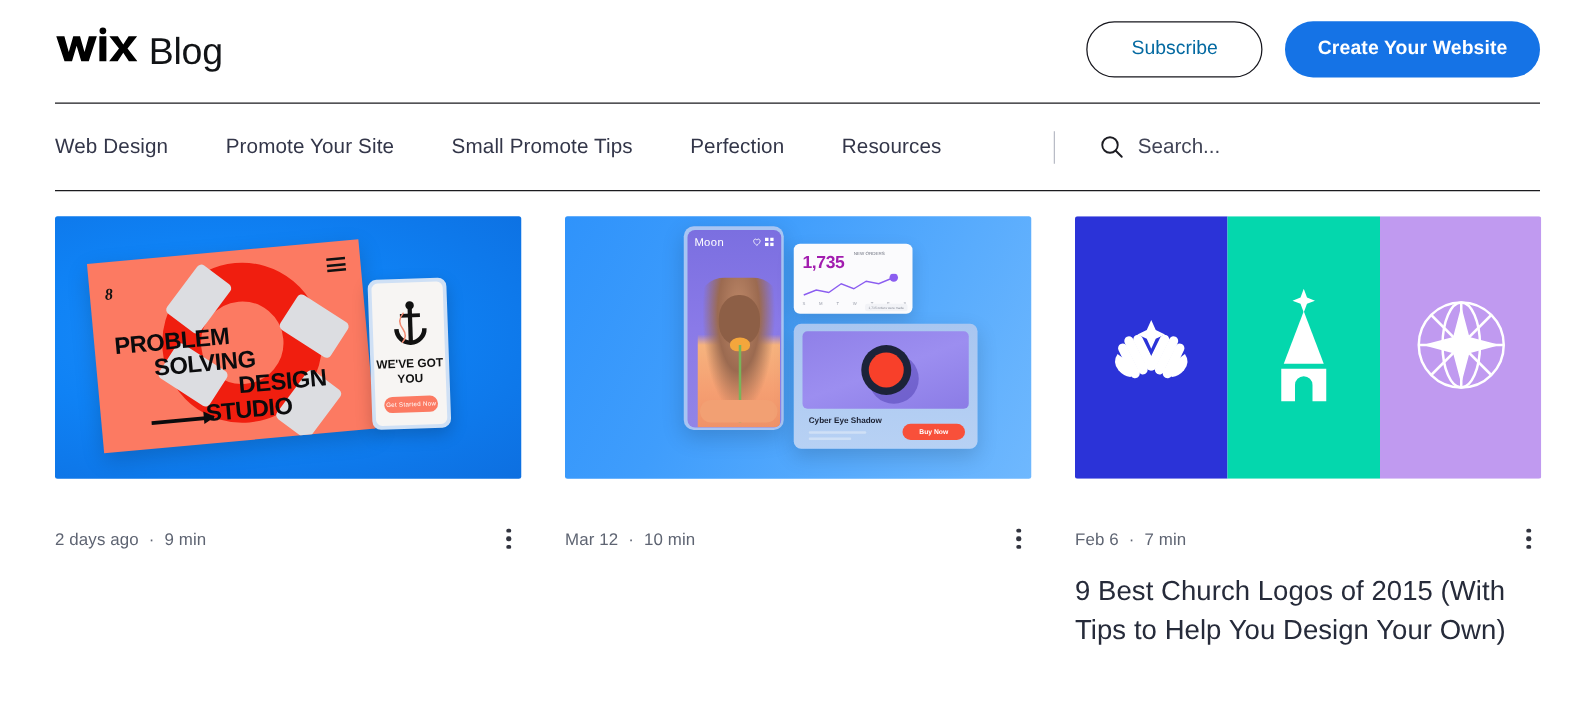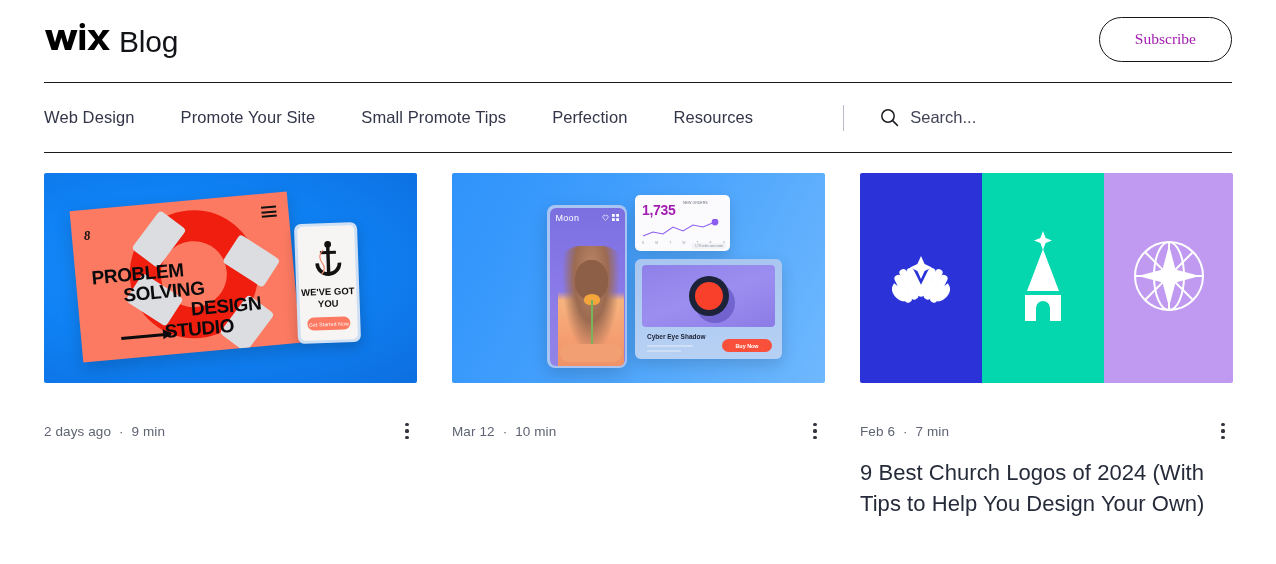--- a/index.html
+++ b/index.html
@@ -24,23 +24,22 @@
     font-size: 30px; color: #111316; letter-spacing: -0.2px; font-weight: 400;
     line-height: 1;
   }
   .header-actions { display: flex; align-items: center; gap: 18px; }
   .btn {
     font-size: 15.5px; line-height: 1; cursor: pointer; border-radius: 999px;
     display: inline-flex; align-items: center; justify-content: center;
     font-family: "Liberation Sans", sans-serif;
   }
   .btn-outline {
-    height: 45px; padding: 0 35px; background: #fff; color: #a21caf;
+    height: 45px; padding: 0 35px; background: #fff; color: #0369a1;
     border: 1.6px solid #16161d;
-    font-family: Liberation Serif, serif;
   }
   .btn-primary {
     height: 45px; padding: 0 26px; background: #1573e6; color: #ffffff;
     border: none; font-weight: 700; letter-spacing: 0.1px;
   }
 
   
   .rule {
     position: absolute; left: 44px; width: 1188px; height: 0;
     border-top: 1.6px solid #1b1b1f;
@@ -144,21 +143,21 @@
     font-size: 9.5px; font-weight: 700; line-height: 11.5px; color: #111; }
   .m1 .pbtn {
     position: absolute; left: 7px; right: 7px; bottom: 10px; height: 13px;
     background: #fc7a62; border-radius: 999px; color: #fff; font-size: 5px;
     display: flex; align-items: center; justify-content: center; letter-spacing: 0.2px;
   }
 
   
   .m2 { background: linear-gradient(118deg, #2f93fb 0%, #3f9dfc 35%, #59acfd 70%, #6fb8fe 100%); }
   .m2 .ph {
-    position: absolute; left: 95px; top: 32px; width: 80px; height: 163px;
+    position: absolute; left: 95px; top: 8px; width: 80px; height: 163px;
     background: #a8c5f3; border-radius: 8px; padding: 2.5px;
     box-shadow: 0 6px 18px rgba(0,0,0,0.16);
   }
   .m2 .ph-in {
     width: 100%; height: 100%; border-radius: 6px; overflow: hidden; position: relative;
     background: linear-gradient(180deg, #7b6fe0 0%, #8a7ae8 50%, #9184e6 100%);
   }
   .m2 .ph-top { position: absolute; left: 6px; right: 6px; top: 5px; display: flex; justify-content: space-between; align-items: center; }
   .m2 .ph-brand { color: #fff; font-size: 9px; letter-spacing: 0.3px; }
   .m2 .ph-ico { display: flex; gap: 3px; align-items: center; }
@@ -237,20 +236,21 @@
             <rect x="35.5" y="8" width="5.6" height="20"></rect>
             <circle cx="38.3" cy="3.6" r="2.7"></circle>
             <path d="M43.5 8 L50.3 8 L54.6 14.6 L58.9 8 L65.7 8 L58 17.8 L65.9 28 L59.1 28 L54.6 21.2 L50.1 28 L43.3 28 L51.2 17.8 Z"></path>
           </g>
         </svg>
       </span>
       <span class="brand-word">Blog</span>
     </div>
     <div class="header-actions">
       <button class="btn btn-outline">Subscribe</button>
+      <button class="btn btn-primary">Create Your Website</button>
     </div>
   </div>
 
   <div class="rule rule-top"></div>
 
   <div class="nav">
     <span class="nav-item">Web Design</span>
     <span class="nav-item">Promote Your Site</span>
     <span class="nav-item">Small Promote Tips</span>
     <span class="nav-item">Perfection</span>
@@ -452,17 +452,17 @@
           <span class="meta-text">Feb 6</span>
           <span class="meta-dot">·</span>
           <span class="meta-text">7 min</span>
         </span>
         <span class="kebab">
             <i></i>
             <i></i>
             <i></i>
           </span>
       </div>
-      <div class="card-title">9 Best Church Logos of 2024 (With Tips to Help You Design Your Own)</div>
+      <div class="card-title">9 Best Church Logos of 2015 (With Tips to Help You Design Your Own)</div>
     </div>
 
   </div>
 </div>
 
 </body></html>

